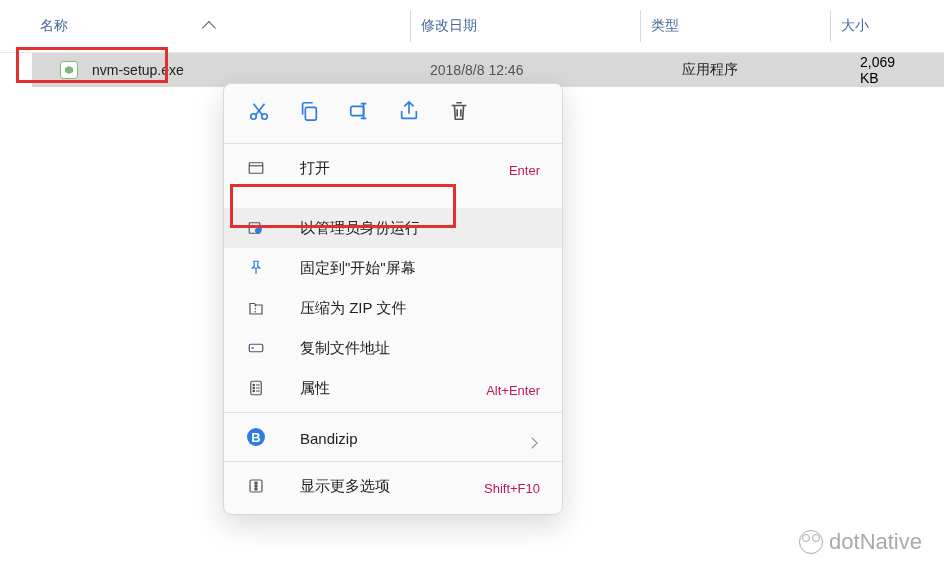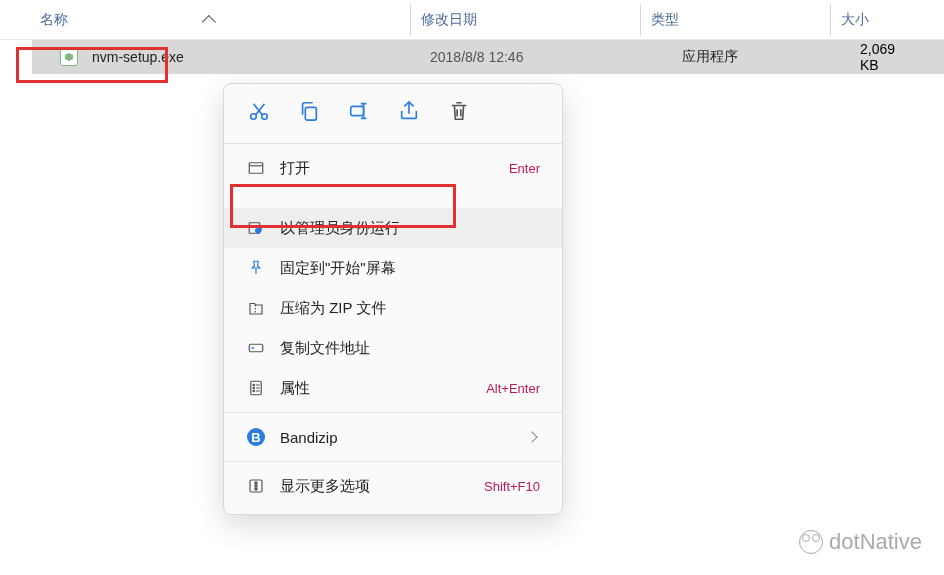--- a/index.html
+++ b/index.html
@@ -8,21 +8,21 @@
       font-size: 14px;
       width: 944px;
       height: 575px;
       background: #fff;
       position: relative;
       overflow: hidden;
     }
     .header-row {
       display: flex;
       align-items: center;
-      height: 40px;
+      height: 53px;
       border-bottom: 1px solid #e8e8e8;
       color: #4a6a9a;
       padding-left: 40px;
     }
     .col-name { width: 370px; display: flex; align-items: center; gap: 8px; }
     .col-date { width: 230px; border-left: 1px solid #d8d8d8; padding-left: 10px; height: 32px; display: flex; align-items: center; }
     .col-type { width: 190px; border-left: 1px solid #d8d8d8; padding-left: 10px; height: 32px; display: flex; align-items: center; }
     .col-size { flex: 1; border-left: 1px solid #d8d8d8; padding-left: 10px; height: 32px; display: flex; align-items: center; }
     .sort-caret {
       width: 10px; height: 10px; margin-left: 130px;
@@ -73,24 +73,25 @@
     .cm-toolbar {
       display: flex;
       gap: 28px;
       padding: 8px 24px 14px 24px;
     }
     .cm-toolbar svg { width: 22px; height: 22px; }
     .cm-toolbar-item { cursor: pointer; }
     .cm-sep { height: 1px; background: #e2e2e2; margin: 4px 0; }
     .cm-item {
       display: flex;
-      align-items: center;
+      align-items: flex-end;
       padding: 10px 22px;
       cursor: pointer;
       color: #222;
+      gap: 20px;
     }
     .cm-item.hovered { background: #eeeeee; margin-top: 20px; }
     .cm-icon { width: 20px; height: 20px; margin-right: 14px; display: flex; align-items: center; justify-content: center; }
     .cm-icon svg { width: 18px; height: 18px; }
     .cm-label { flex: 1; font-size: 15px; }
     .cm-shortcut { color: #be185d; font-size: 13px; }
     .cm-chevron {
       width: 8px; height: 8px;
       border-right: 1.5px solid #888; border-top: 1.5px solid #888;
       transform: rotate(45deg);

